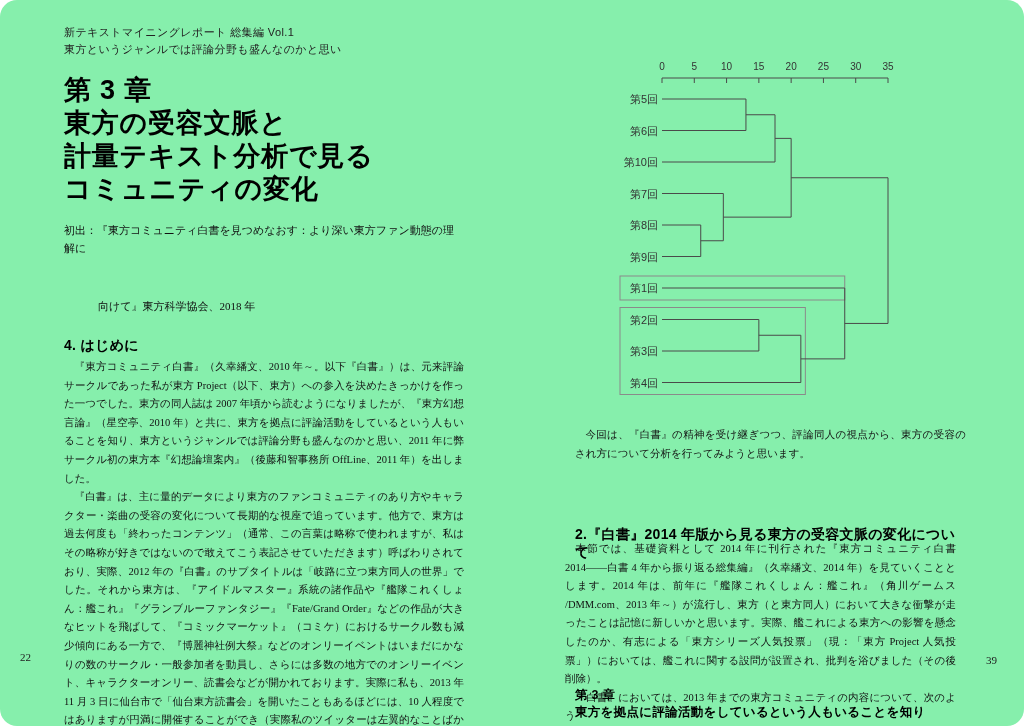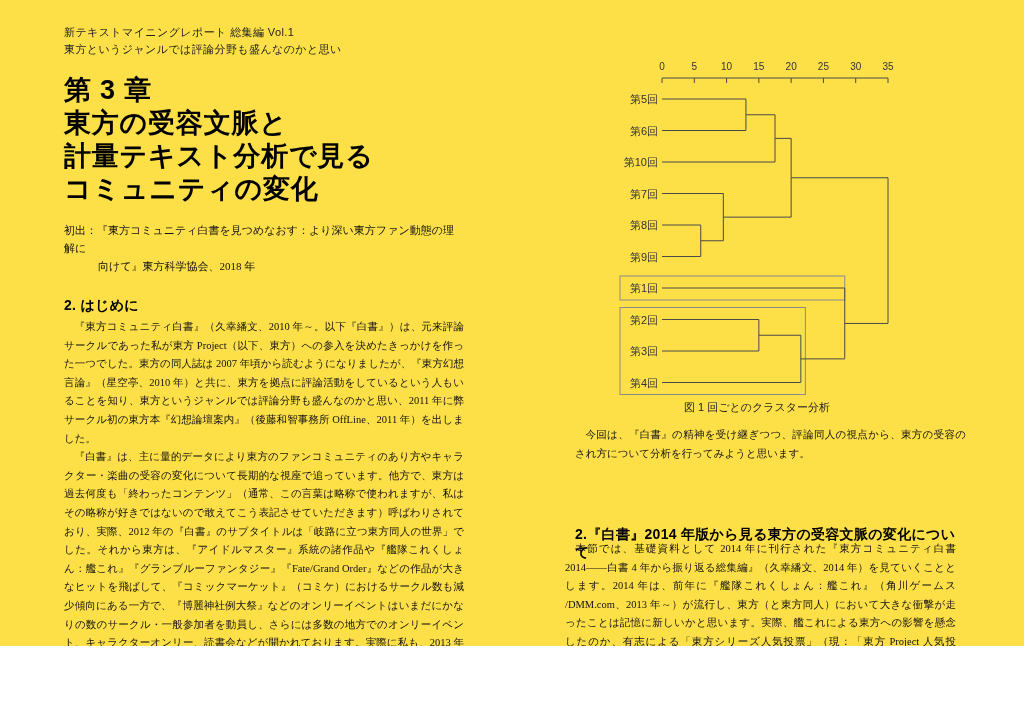--- a/index.html
+++ b/index.html
@@ -1,30 +1,30 @@
 <!DOCTYPE html>
 <html><head>
 <meta charset="utf-8">
 <style>
   * { margin:0; padding:0; box-sizing:border-box; }
   html,body { background:#ffffff; }
   body { font-family:"Liberation Sans", sans-serif; color:#1a1a1a; }
-  .spread { position:relative; width:1024px; height:646px; background:#fde047; overflow:hidden; }
+  .spread { position:relative; width:1024px; height:726px; background:#86efac; overflow:hidden;border-radius:17px; }
   .page { position:absolute; top:0; height:726px; width:512px; }
   .page-left { left:0; padding:24px 48px 0 64px; }
   .page-right { left:512px; }
 
   .running-head { font-size:11px; line-height:17px; color:#222; letter-spacing:0.4px; }
 
   .chapter-title { margin-top:16px; font-size:27px; font-weight:bold; color:#000;
                    line-height:33px; letter-spacing:0.8px; }
   .chapter-title .line { display:block; }
 
   .source-note { margin-top:15px; font-size:11px; line-height:18px; color:#111;font-family:Liberation Serif, serif; }
-  .source-note .indent2 { padding-left:34px; }
+  .source-note .indent2 { padding-left:34px;margin-top:40px; }
 
   .section-heading { margin-top:22px; font-size:14px; font-weight:bold; color:#000; letter-spacing:0.3px; }
 
   .body-text { font-family:"Liberation Serif","DejaVu Serif",serif; font-size:10.5px;
                line-height:18.6px; color:#111; text-align:justify; text-indent:1em; }
   .section-heading + .body-text { margin-top:3px; }
 
   
   .chart-block { position:absolute; left:100px; top:56px; width:290px; height:345px; }
   svg { font-family:"Liberation Sans", sans-serif; }
@@ -56,21 +56,21 @@
       <span class="line">東方の受容文脈と</span>
       <span class="line">計量テキスト分析で見る</span>
       <span class="line">コミュニティの変化</span>
     </h1>
 
     <div class="source-note">
       <div>初出：『東方コミュニティ白書を見つめなおす：より深い東方ファン動態の理解に</div>
       <div class="indent2">向けて』東方科学協会、2018 年</div>
     </div>
 
-    <h2 class="section-heading">2. はじめに</h2>
+    <h2 class="section-heading">4. はじめに</h2>
 
     <p class="body-text">『東方コミュニティ白書』（久幸繙文、2010 年～。以下『白書』）は、元来評論サークルであった私が東方 Project（以下、東方）への参入を決めたきっかけを作った一つでした。東方の同人誌は 2007 年頃から読むようになりましたが、『東方幻想言論』（星空亭、2010 年）と共に、東方を拠点に評論活動をしているという人もいることを知り、東方というジャンルでは評論分野も盛んなのかと思い、2011 年に弊サークル初の東方本『幻想論壇案内』（後藤和智事務所 OffLine、2011 年）を出しました。</p>
     <p class="body-text">『白書』は、主に量的データにより東方のファンコミュニティのあり方やキャラクター・楽曲の受容の変化について長期的な視座で追っています。他方で、東方は過去何度も「終わったコンテンツ」（通常、この言葉は略称で使われますが、私はその略称が好きではないので敢えてこう表記させていただきます）呼ばわりされており、実際、2012 年の『白書』のサブタイトルは「岐路に立つ東方同人の世界」でした。それから東方は、『アイドルマスター』系統の諸作品や『艦隊これくしょん：艦これ』『グランブルーファンタジー』『Fate/Grand Order』などの作品が大きなヒットを飛ばして、『コミックマーケット』（コミケ）におけるサークル数も減少傾向にある一方で、『博麗神社例大祭』などのオンリーイベントはいまだにかなりの数のサークル・一般参加者を動員し、さらには多数の地方でのオンリーイベント、キャラクターオンリー、読書会などが開かれております。実際に私も、2013 年 11 月 3 日に仙台市で「仙台東方読書会」を開いたこともあるほどには、10 人程度ではありますが円満に開催することができ（実際私のツイッターは左翼的なことばかり書いているので参加のハードルは高かったのではないかと思います）、宮城県のみならず山形県からも参加してくださる方もいて、まだ東方の人気というのは相当なものだと思いました。</p>
   </div>
 
   <div class="page page-right">
     <div class="chart-block">
       <svg id="dendrogram-svg" width="290" height="345" viewBox="0 0 290 345">
           <line x1="50" y1="22" x2="276" y2="22" stroke="#4a4a4a" stroke-width="1"></line>
           <line x1="50" y1="22" x2="50" y2="27" stroke="#4a4a4a" stroke-width="1"></line>
@@ -123,21 +123,20 @@
           <text x="46" y="110" text-anchor="end" font-size="11" fill="#333">第10回</text>
           <text x="46" y="141.5" text-anchor="end" font-size="11" fill="#333">第7回</text>
           <text x="46" y="173" text-anchor="end" font-size="11" fill="#333">第8回</text>
           <text x="46" y="204.5" text-anchor="end" font-size="11" fill="#333">第9回</text>
           <text x="46" y="236" text-anchor="end" font-size="11" fill="#333">第1回</text>
           <text x="46" y="267.5" text-anchor="end" font-size="11" fill="#333">第2回</text>
           <text x="46" y="299" text-anchor="end" font-size="11" fill="#333">第3回</text>
           <text x="46" y="330.5" text-anchor="end" font-size="11" fill="#333">第4回</text>
         </svg>
     </div>
-    <div class="figure-caption">図 1 回ごとのクラスター分析</div>
 
     <p class="body-text rp-para1">今回は、『白書』の精神を受け継ぎつつ、評論同人の視点から、東方の受容のされ方について分析を行ってみようと思います。</p>
 
     <h2 class="section-heading rp-heading">2.『白書』2014 年版から見る東方の受容文脈の変化について</h2>
 
     <div class="rp-paras">
       <p class="body-text">本節では、基礎資料として 2014 年に刊行された『東方コミュニティ白書 2014――白書 4 年から振り返る総集編』（久幸繙文、2014 年）を見ていくこととします。2014 年は、前年に『艦隊これくしょん：艦これ』（角川ゲームス /DMM.com、2013 年～）が流行し、東方（と東方同人）において大きな衝撃が走ったことは記憶に新しいかと思います。実際、艦これによる東方への影響を懸念したのか、有志による「東方シリーズ人気投票」（現：「東方 Project 人気投票」）においては、艦これに関する設問が設置され、批判を浴びました（その後削除）。</p>
       <p class="body-text">『白書』においては、2013 年までの東方コミュニティの内容について、次のよう</p>
     </div>
 

